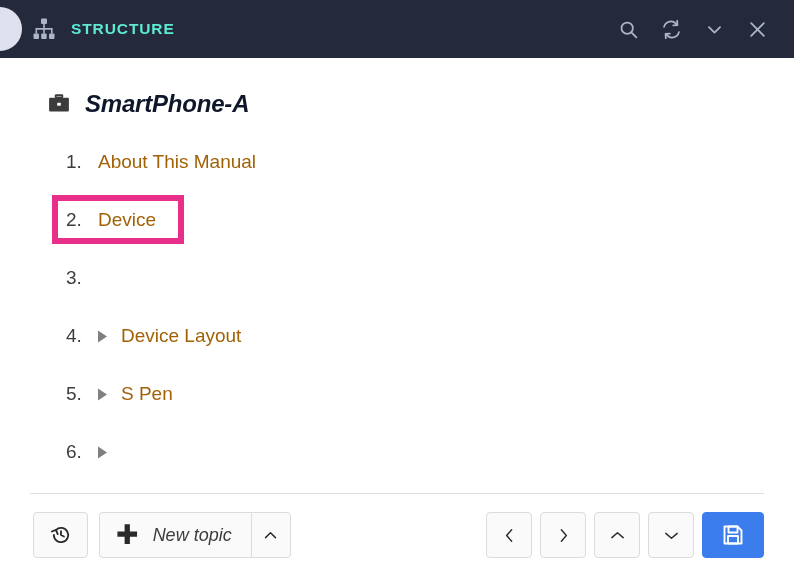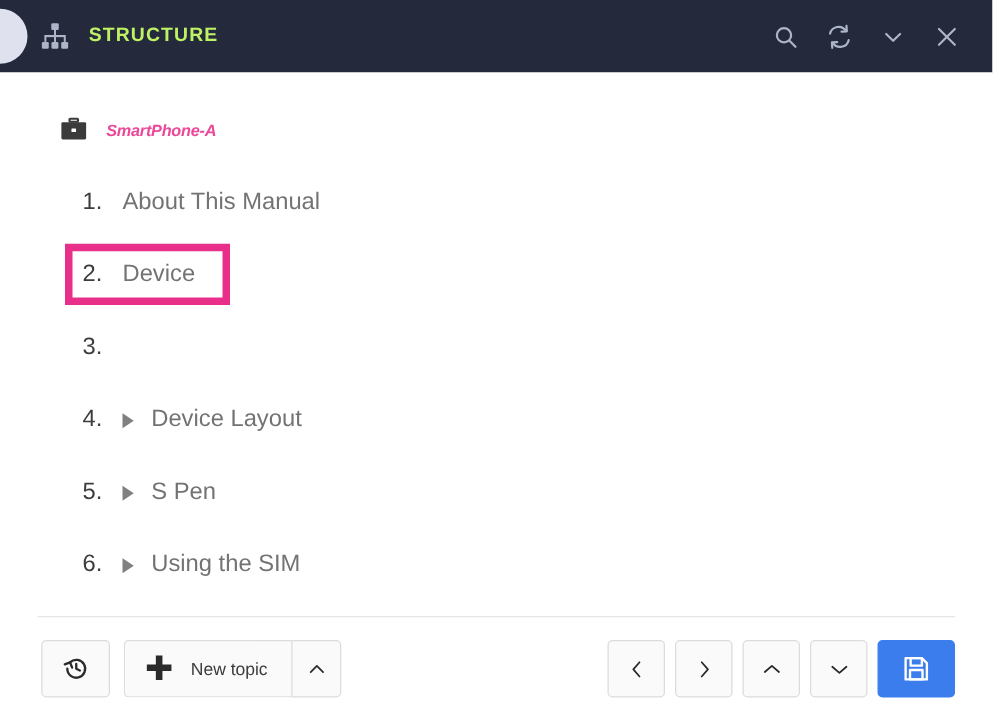--- a/index.html
+++ b/index.html
@@ -44,21 +44,21 @@
   }
 
   .structure-icon {
     width: 24px;
     height: 24px;
     display: block;
   }
 
   .header-title {
     margin-left: 15px;
-    color: #bef264;
+    color: #5eead4;
     font-size: 15.5px;
     font-weight: bold;
     letter-spacing: 0.9px;
   }
 
   .header-right {
     position: absolute;
     right: 22px;
     top: 0;
     height: 58px;
@@ -92,24 +92,24 @@
     align-items: center;
     margin-left: 48px;
     margin-top: 31px;
     height: 30px;
   }
 
   .briefcase-icon { width: 22px; height: 22px; display: block; }
 
   .root-label {
     margin-left: 15px;
-    font-size: 13px;
+    font-size: 24px;
     font-weight: bold;
     font-style: italic;
-    color: #ec4899;
+    color: #0f172a;
     letter-spacing: -0.2px;
   }
 
   .topic-list {
     margin-top: 14px;
     list-style: none;
   }
 
   .topic-row {
     height: 58px;
@@ -133,21 +133,21 @@
     display: flex;
     align-items: center;
     justify-content: center;
     cursor: pointer;
   }
 
   .expander svg { display: block; }
 
   .topic-label {
     font-size: 19px;
-    color: #737373;
+    color: #a16207;
     margin-left: 6px;
     white-space: nowrap;
   }
 
   .topic-row.no-expander .topic-label { margin-left: 6px; }
 
   
   .topic-row.highlighted {
     padding-left: 0;
   }
@@ -224,22 +224,23 @@
   }
 
   .btn-newtopic {
     border-radius: 4px 0 0 4px;
     padding: 0 19px 0 16px;
     border-right: none;
     gap: 14px;
   }
 
   .newtopic-label {
-    font-size: 14px;
+    font-size: 18px;
     color: #3c3c3c;
+    font-style: italic;
   }
 
   .btn-newtopic-caret {
     width: 40px;
     border-radius: 0 4px 4px 0;
   }
 
   .btn-nav { width: 46px; }
 
   .btn-save {
@@ -368,21 +369,20 @@
       <span class="topic-label">S Pen</span>
     </li>
 
     <li class="topic-row">
       <span class="topic-num">6.</span>
       <span class="expander">
         <svg width="11" height="13" viewBox="0 0 11 13">
             <polygon points="1,0.5 10,6.5 1,12.5" fill="#808080"></polygon>
           </svg>
       </span>
-      <span class="topic-label">Using the SIM</span>
     </li>
 
   </ul>
 </div>
 
 <div class="divider"></div>
 
 <div class="footer">
 
   <div class="footer-left">

